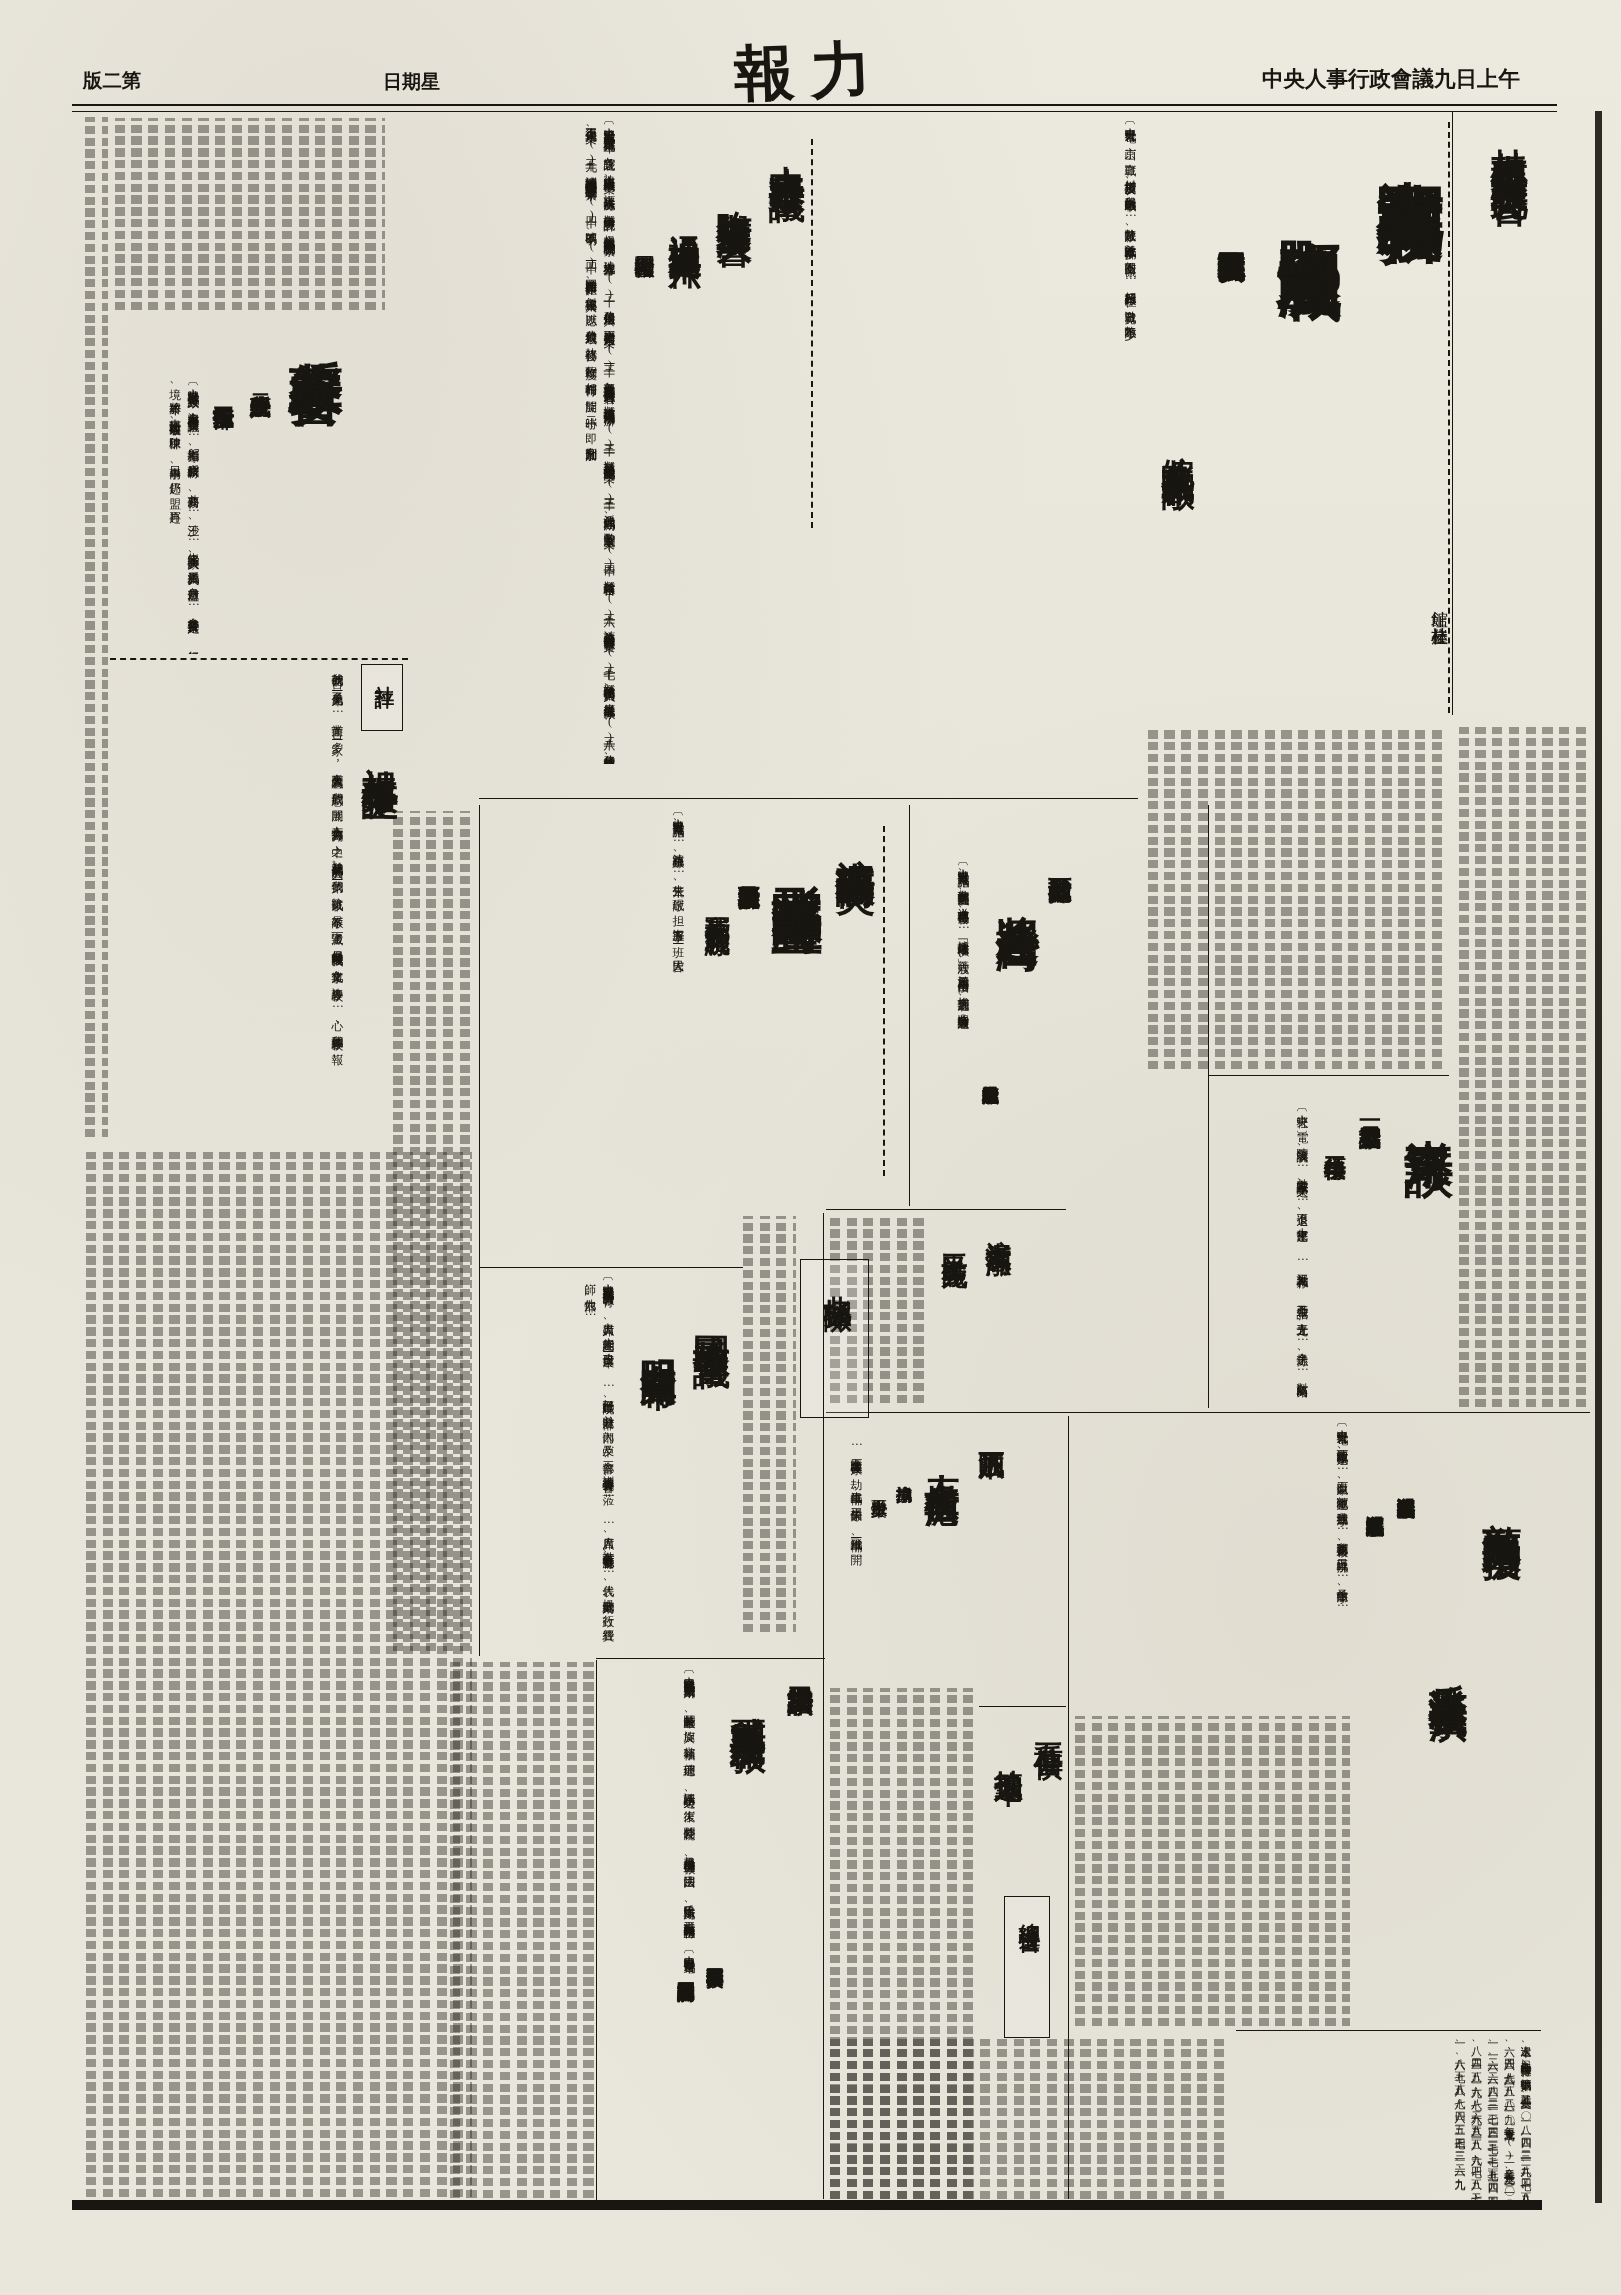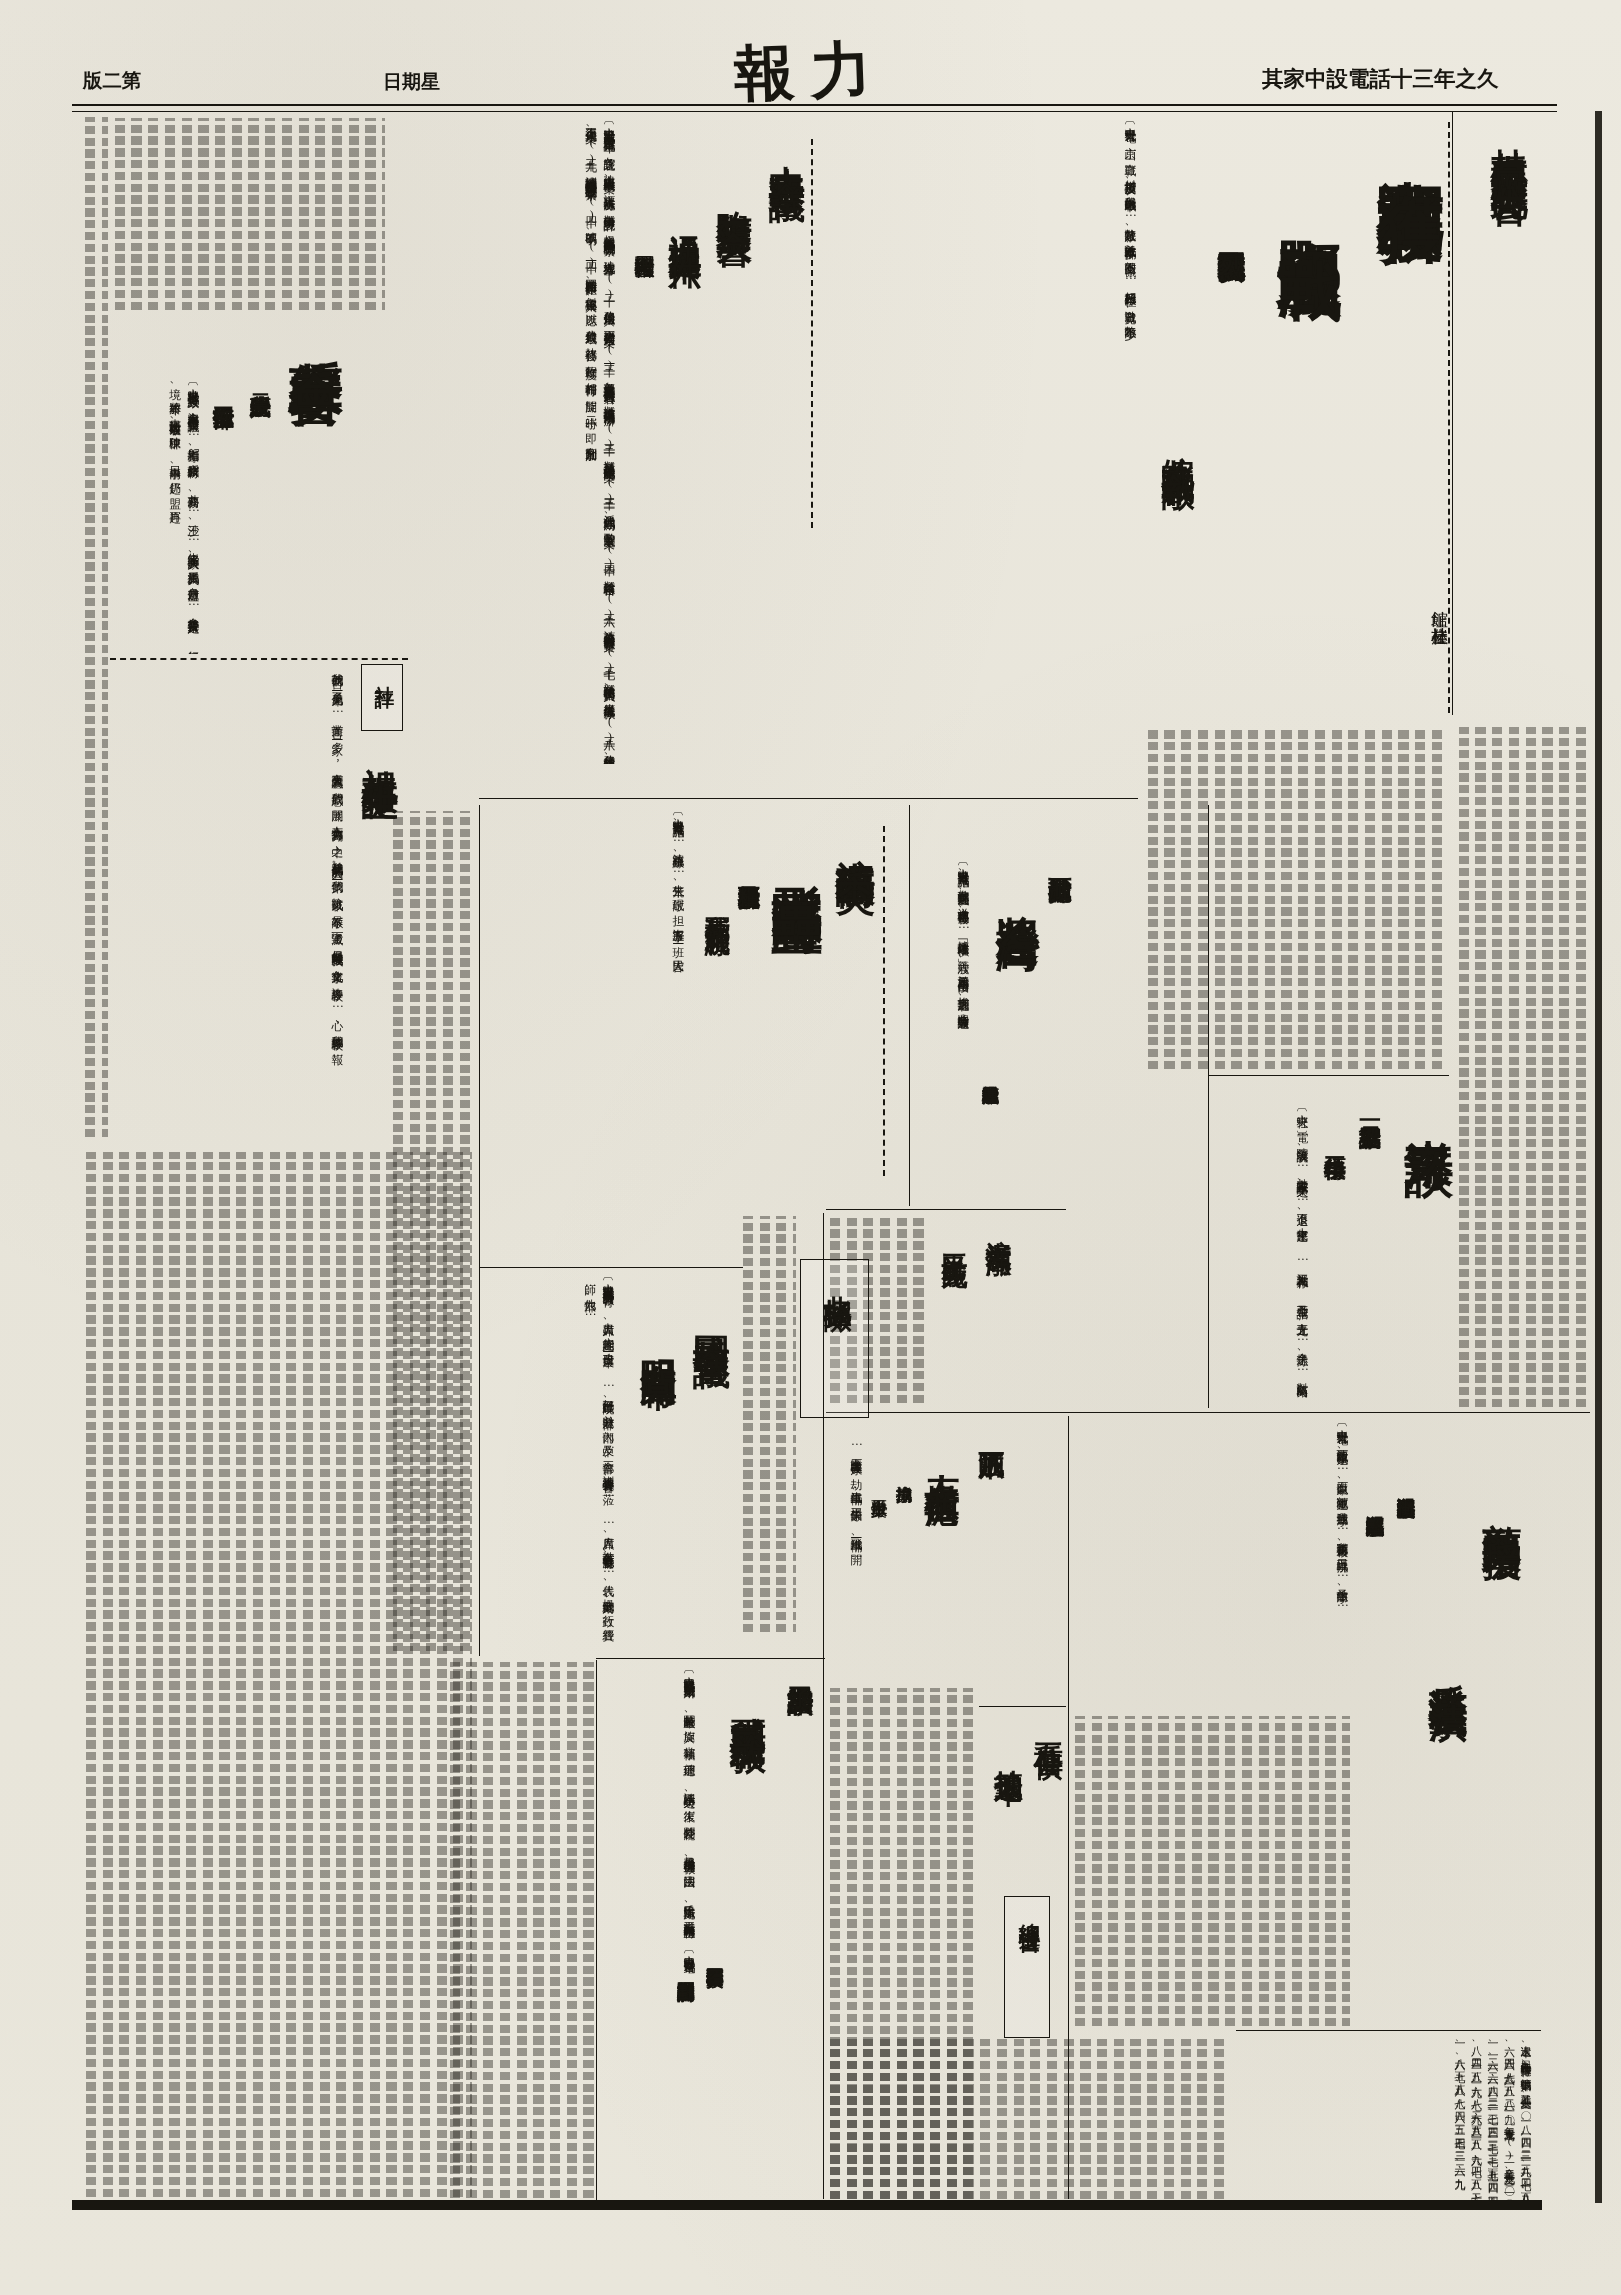--- a/index.html
+++ b/index.html
@@ -34,21 +34,21 @@
   .logo{transform:rotate(-2deg);letter-spacing:15.3px;font-weight:700;}
 </style>
 </head>
 <body>
 
 <div class="page">
 
   <div class="htext" style="left:83px;top:67px;font-size:19.4px;">版二第</div>
   <div class="htext" style="left:383px;top:69px;font-size:19px;">日期星</div>
   <div class="htext logo" style="left:734px;top:30.5px;font-size:61px;">報力</div>
-  <div class="htext" style="left:1262px;top:64px;font-size:21.5px;">其家中設電話十三年之久</div>
+  <div class="htext" style="left:1262px;top:64px;font-size:21.5px;">中央人事行政會議九日上午</div>
   <div style="position:absolute;left:72px;top:104px;width:1485px;height:4.9px;border-top:2.8px solid #181610;border-bottom:1.4px solid #181610;"></div>
 
   <div class="vr" style="left:1595px;top:111px;width:7px;height:2092px;opacity:.9;"></div>
   <div class="hr" style="left:72px;top:2200px;width:1470px;height:9.7px;"></div>
 
   <div class="dashv" style="left:1448px;top:122px;height:591px;"></div>
   <div class="v head" style="left:1455px;top:119px;width:76px;height:598px;font-size:37px;">桂林力報定三月十日出版特此公告</div>
   <div class="v" style="left:1388px;top:598px;width:64px;height:115px;font-size:16.7px;line-height:1.6;">館址　桂林社公崖</div>
 
   <div class="v head" style="left:1362px;top:126px;width:89px;height:591px;font-size:67px;">湘北我軍頗有斬獲</div>

